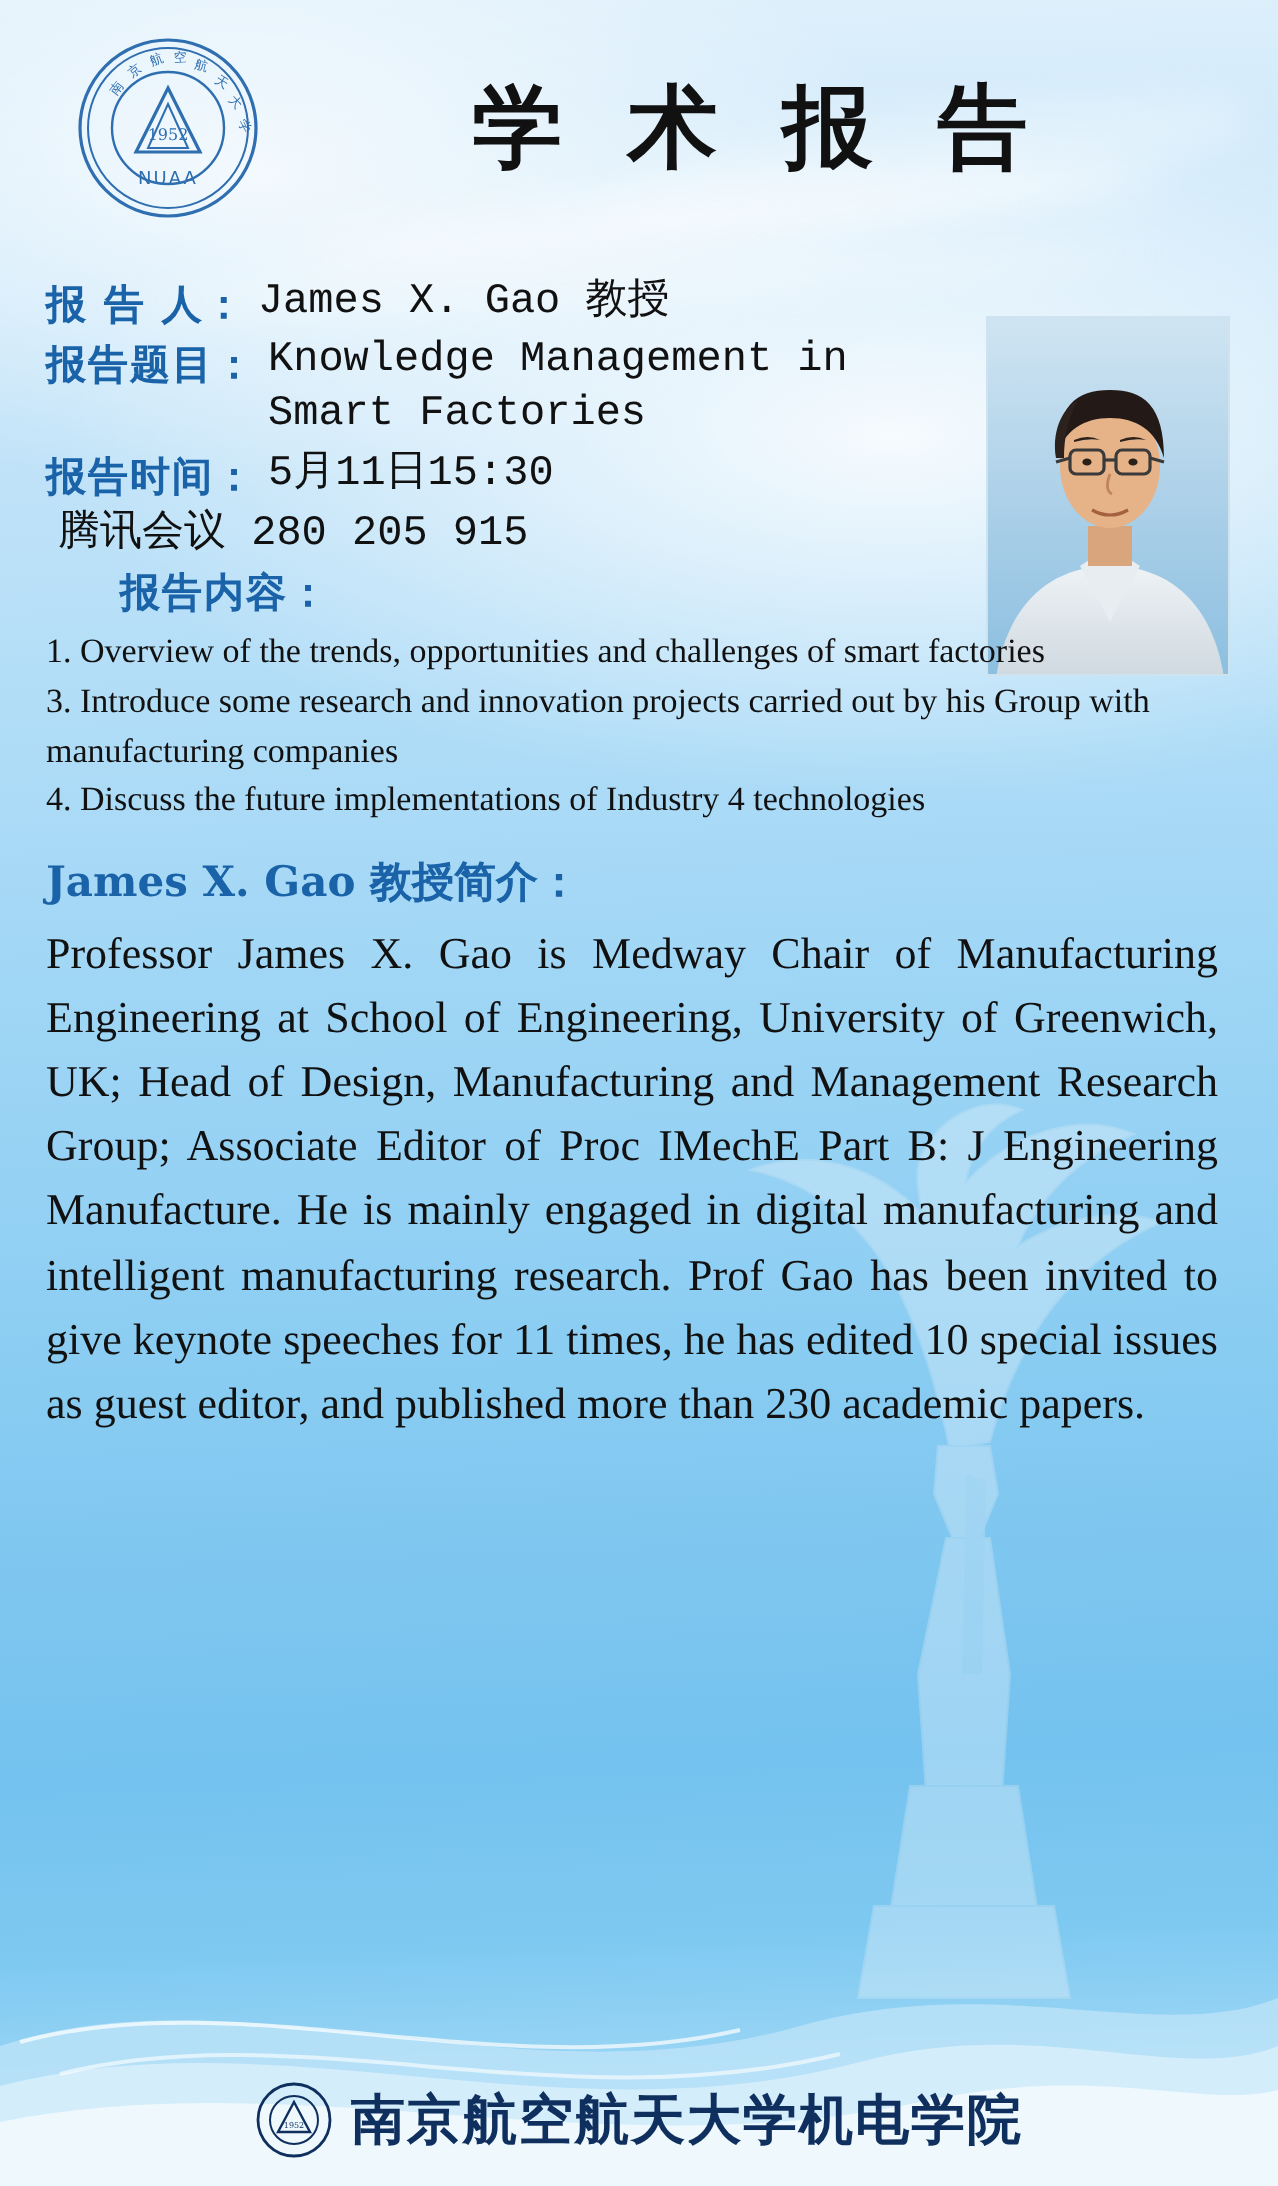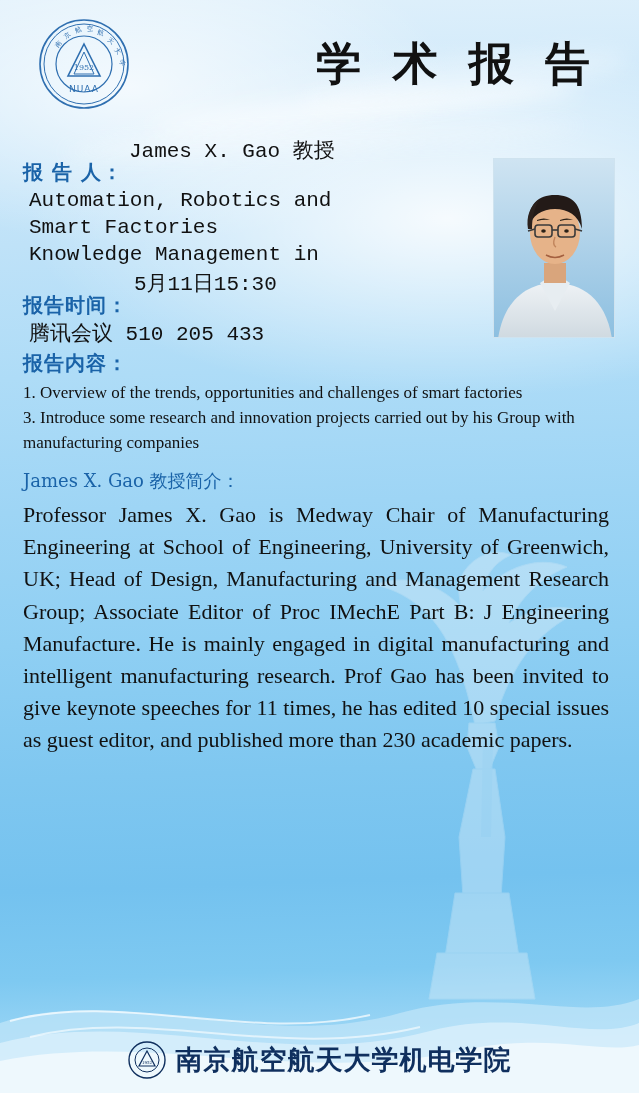--- a/index.html
+++ b/index.html
@@ -72,22 +72,22 @@
   }
   .logo {
     position: absolute;
     left: 38px; top: 18px;
     width: 92px; height: 92px;
   }
   .title {
     position: absolute;
     left: 160px; top: 34px;
     width: 440px;
-    text-align: right;
-    font-family: Liberation Serif, serif;
+    text-align: center;
+    font-family: Liberation Sans, sans-serif;
     font-weight: bold;
     font-size: 45px;
     letter-spacing: 10px;
     color: #111111;
     white-space: nowrap;
   }
 
   
   .content {
     position: relative;
@@ -117,55 +117,55 @@
   }
   .label {
     color: #1a63a8;
     font-family: "DejaVu Serif", serif;
     font-size: 20px;
     font-weight: bold;
     white-space: nowrap;
     letter-spacing: 1px;
     flex: 0 0 auto;
     padding-top: 1px;
-    margin-top: 20px;
   }
   .value {
     font-size: 21px;
     color: #111;
     margin-left: 6px;
     line-height: 1.32;
     font-family: Liberation Mono, monospace;
   }
 
   .topic-lines { line-height: 1.28; }
 
   .label-block {
     color: #1a63a8;
     font-family: "DejaVu Serif", serif;
     font-size: 20px;
     font-weight: bold;
     letter-spacing: 1px;
     margin-top: 2px;
+    margin-left: 37px;
   }
 
   .abs-list {
     position: relative;
     margin: 4px 14px 0 5px;
     font-size: 17px;
     line-height: 1.45;
     color: #111;
   }
   .abs-list div { margin: 0; }
 
   .bio-title {
     margin: 14px 0 6px 5px;
     color: #1a63a8;
-    font-weight: normal;
-    font-size: 18px;
+    font-weight: bold;
+    font-size: 21px;
     font-family: "DejaVu Serif", serif;
   }
   .bio {
     margin: 0 12px 0 5px;
     font-size: 22px;
     line-height: 1.46;
     text-align: justify;
     text-justify: inter-word;
     color: #111;
     font-family: Liberation Serif, serif;
@@ -294,42 +294,43 @@
       </svg>
     </div>
 
     <div class="info">
       <div class="row">
         <div class="label">报 告 人：</div>
         <div class="value">James X. Gao 教授</div>
       </div>
 
       <div class="row">
+        <div class="label">报告题目：</div>
         <div class="value topic-lines">
-          <div>Automation, Robotics and</div>
+          <div>Knowledge Management in</div>
           <div>Smart Factories</div>
-          <div>Knowledge Management in</div>
         </div>
       </div>
 
       <div class="row">
         <div class="label">报告时间：</div>
         <div class="value cn">5月11日15:30</div>
       </div>
 
       <div class="row">
-        <div class="value cn">腾讯会议 510 205 433</div>
+        <div class="value cn">腾讯会议 280 205 915</div>
       </div>
 
       <div class="label-block">报告内容：</div>
     </div>
 
     <div class="abs-list">
       <div>1. Overview of the trends, opportunities and challenges of smart factories</div>
       <div>3. Introduce some research and innovation projects carried out by his Group with manufacturing companies</div>
+      <div>4. Discuss the future implementations of Industry 4 technologies</div>
     </div>
 
     <div class="bio-title">James X. Gao 教授简介：</div>
     <div class="bio">Professor James X. Gao is Medway Chair of Manufacturing Engineering at School of Engineering, University of Greenwich, UK; Head of Design, Manufacturing and Management Research Group; Associate Editor of Proc IMechE Part B: J Engineering Manufacture. He is mainly engaged in digital manufacturing and intelligent manufacturing research. Prof Gao  has been invited to give keynote speeches for 11 times, he has edited 10 special issues as guest editor, and published more than 230 academic papers.</div>
   </div>
 
   <div class="footer">
     <div class="footer-logo">
       <svg viewBox="0 0 38 38" width="38" height="38" xmlns="http://www.w3.org/2000/svg">
         <circle cx="19" cy="19" r="18" fill="none" stroke="#0f2f5e" stroke-width="1.4"></circle>

